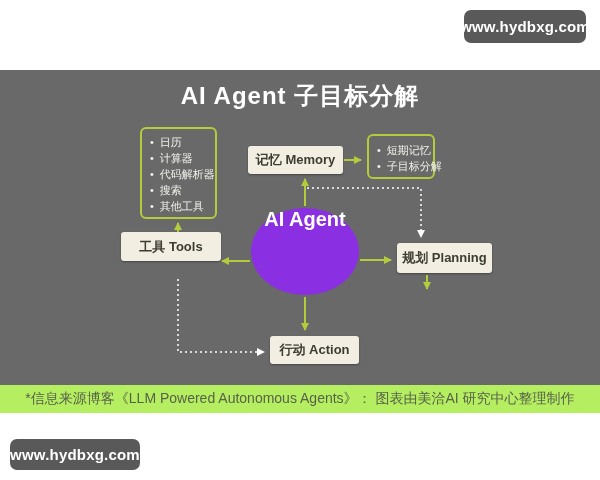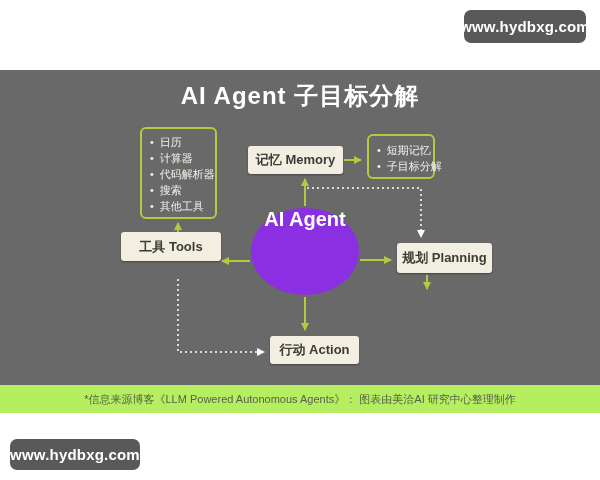--- a/index.html
+++ b/index.html
@@ -38,21 +38,21 @@
   .list-planning { left:397px; top:294px; width:78px; height:72px; }
   .list-planning li { line-height:15px; }
   .agent {
     position:absolute; left:251px; top:208px; width:108px; height:87px;
     background:#8b2fe2; border-radius:50%; display:flex; align-items:flex-start;
     justify-content:center; color:#ffffff; font-weight:bold; font-size:20px;
   }
   .arrows { position:absolute; left:0; top:0; width:600px; height:480px; pointer-events:none; }
   .footer {
     position:absolute; left:0; top:385px; width:600px; height:28px;
-    background:#b6ee61; color:#57624a; font-size:11px;
+    background:#b6ee61; color:#57624a; font-size:14px;
     display:flex; align-items:center; justify-content:center;
   }
   .wm {
     position:absolute; background:#595959; color:#ffffff; font-weight:bold;
     font-size:15px; display:flex; align-items:center; justify-content:center;
     letter-spacing:.2px;
     border-radius:7px;
   }
   .wm-top    { left:464px; top:10px;  width:122px; height:33px; }
   .wm-bottom { left:10px;  top:439px; width:130px; height:31px; }

